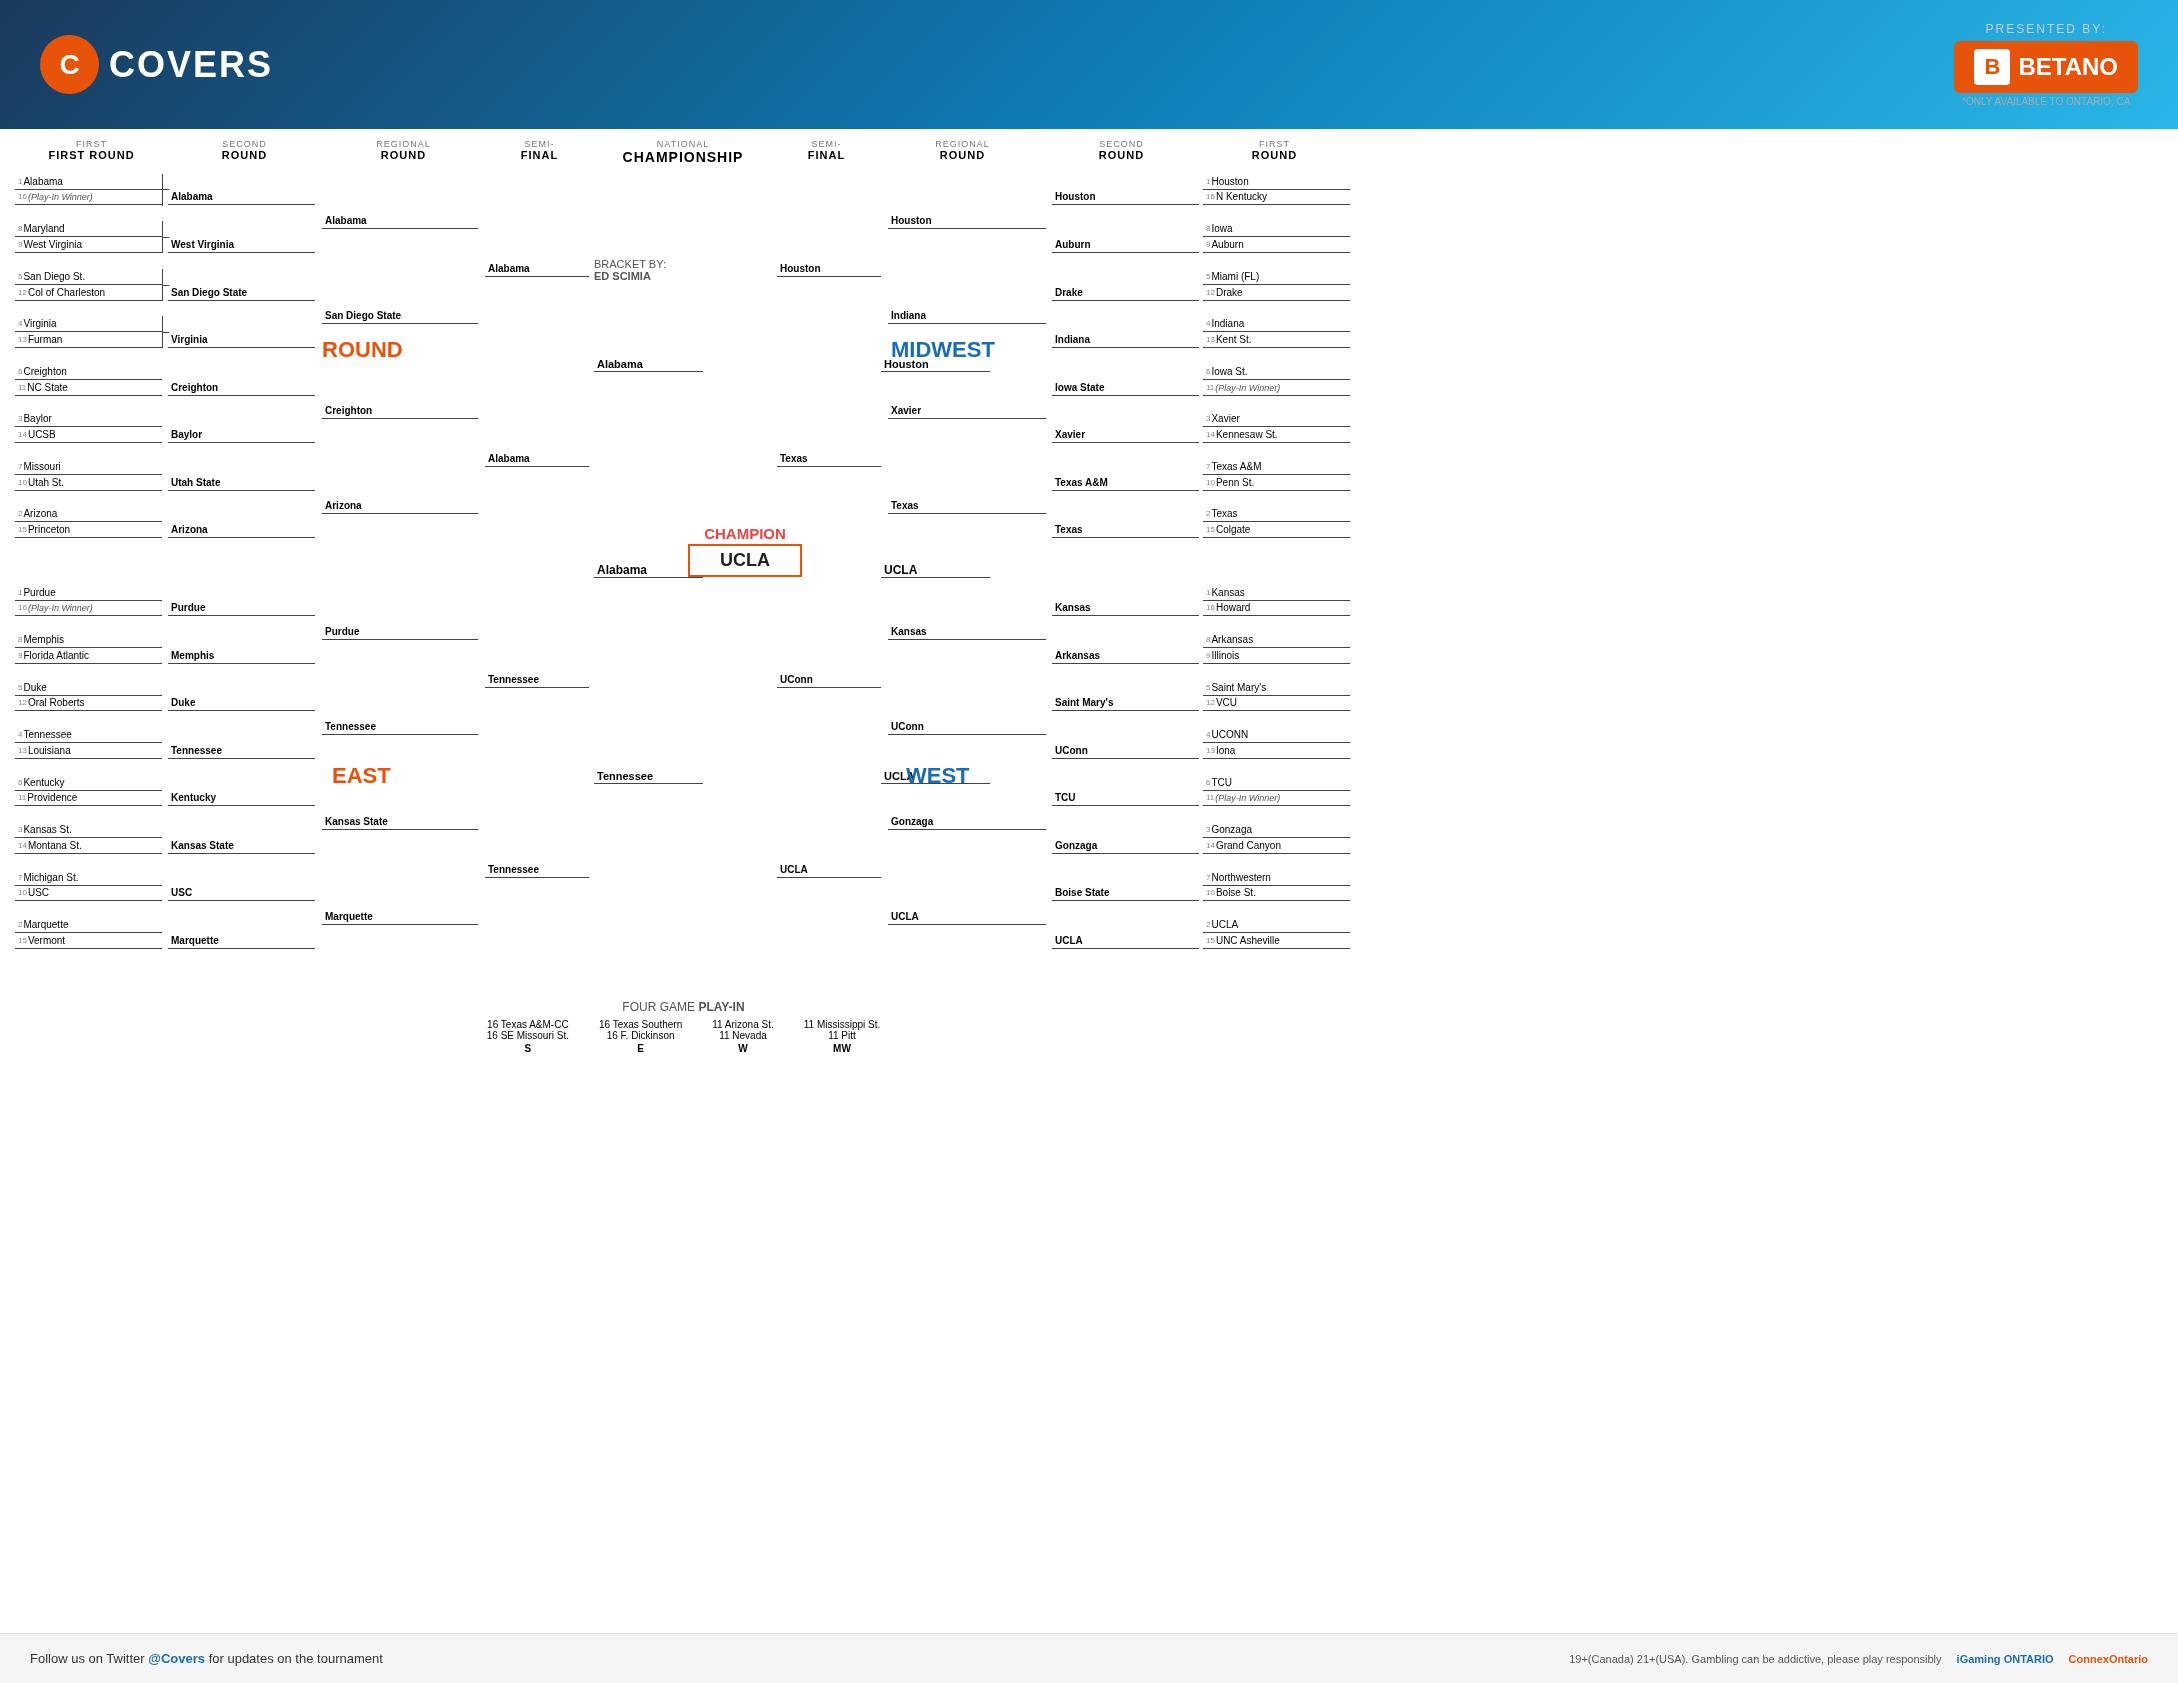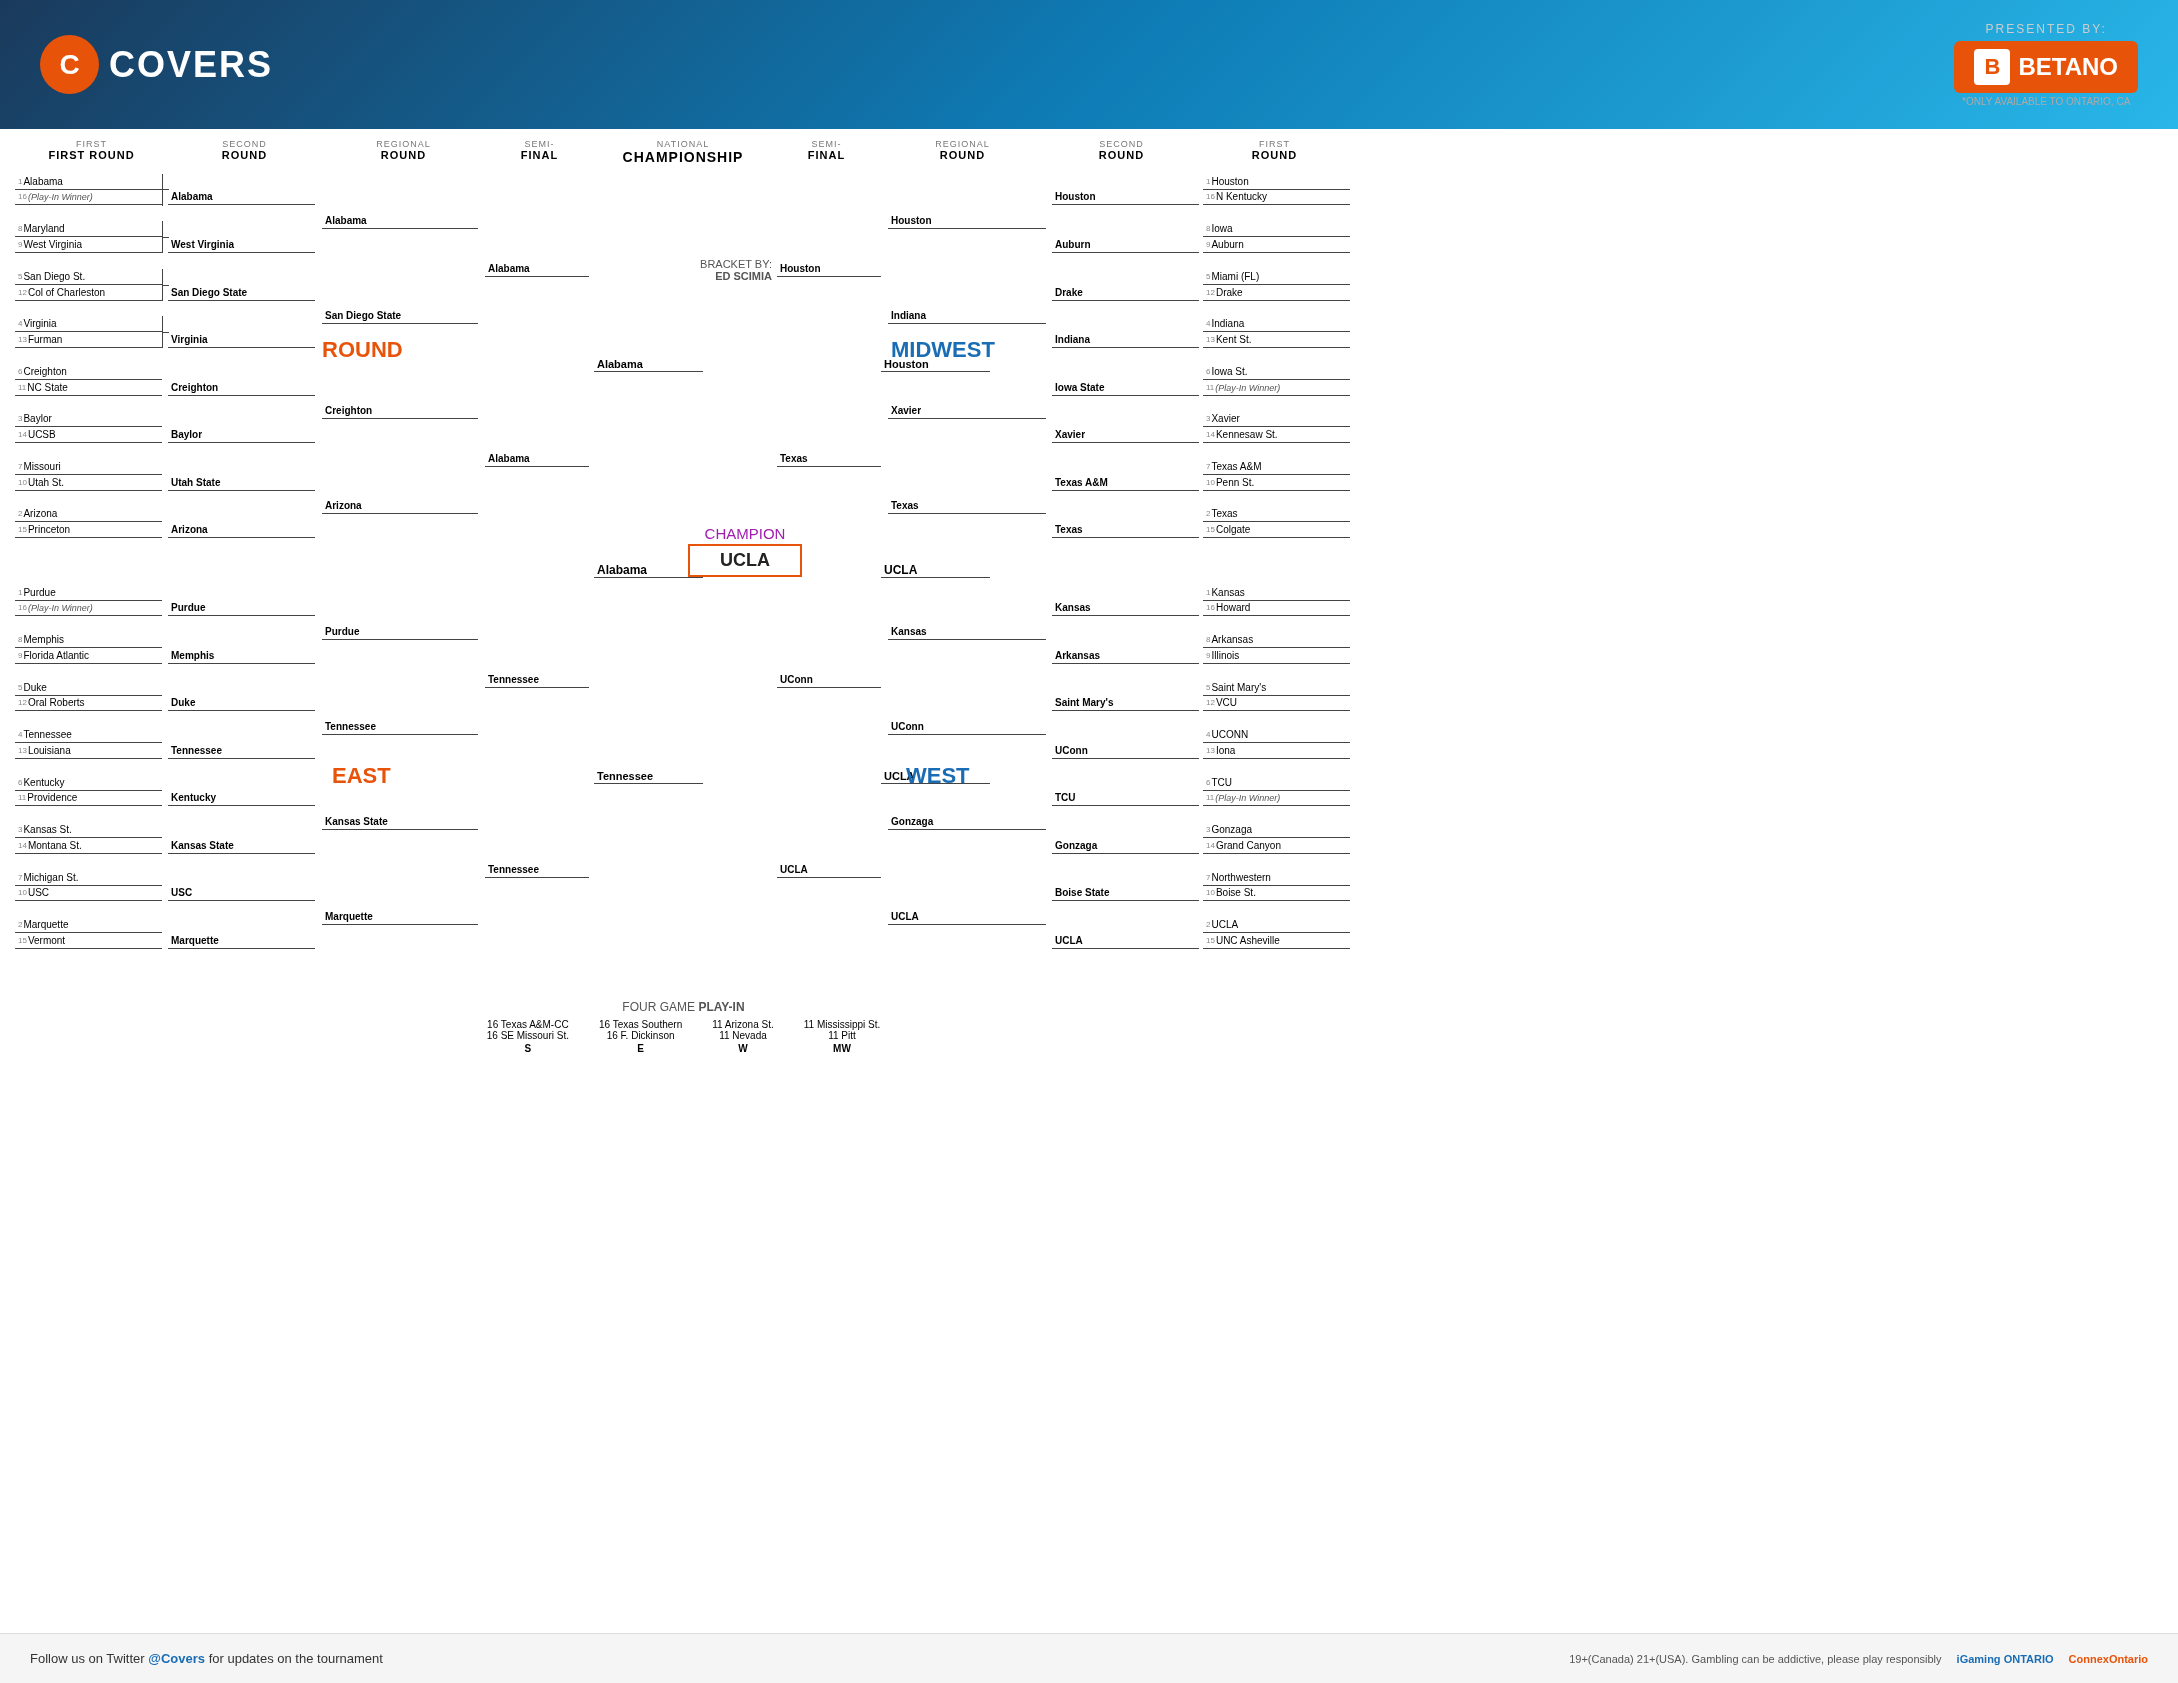--- a/index.html
+++ b/index.html
@@ -319,36 +319,36 @@
     <div class="t bold" style="left:307px;top:485px;width:156px;">Purdue</div>
     <div class="t bold" style="left:307px;top:580px;width:156px;">Tennessee</div>
     <div class="t bold" style="left:307px;top:675px;width:156px;">Kansas State</div>
     <div class="t bold" style="left:307px;top:770px;width:156px;">Marquette</div>
 
     <div class="rl-pos orange" style="left:317px;top:624px;">EAST</div>
 
     <div class="t bold" style="left:470px;top:533px;width:104px;">Tennessee</div>
     <div class="t bold" style="left:470px;top:723px;width:104px;">Tennessee</div>
 
-    <div style="position:absolute;left:579px;top:119px;width:178px;text-align:right;font-size:11px;color:#555;">
+    <div style="position:absolute;left:579px;top:119px;width:178px;text-align:left;font-size:11px;color:#555;">
       <div>BRACKET BY:</div>
       <div style="font-weight:700;">ED SCIMIA</div>
     </div>
 
     <div class="t bold" style="left:579px;top:217px;width:109px;font-size:11px;">Alabama</div>
     <div class="t bold" style="left:579px;top:629px;width:109px;font-size:11px;">Tennessee</div>
 
     <div class="t bold" style="left:866px;top:217px;width:109px;font-size:11px;">Houston</div>
     <div class="t bold" style="left:866px;top:629px;width:109px;font-size:11px;">UCLA</div>
 
     <div class="t bold" style="left:579px;top:423px;width:109px;font-size:12px;">Alabama</div>
     <div class="t bold" style="left:866px;top:423px;width:109px;font-size:12px;">UCLA</div>
 
     <div style="position:absolute;left:673px;top:386px;width:114px;text-align:center;">
-      <div style="font-size:15px;font-weight:400;color:#a21caf;">CHAMPION</div>
+      <div style="font-size:15px;font-weight:700;color:#ef4444;">CHAMPION</div>
       <div style="font-size:18px;font-weight:900;color:#222;border:2px solid #e8530a;padding:4px 8px;margin-top:2px;">UCLA</div>
     </div>
 
     <div class="t" style="left:1188px;top:35px;width:147px;"><span class="s">1</span>Houston</div>
     <div class="t" style="left:1188px;top:50px;width:147px;"><span class="s">16</span>N Kentucky</div>
     <div class="t" style="left:1188px;top:82px;width:147px;"><span class="s">8</span>Iowa</div>
     <div class="t" style="left:1188px;top:98px;width:147px;"><span class="s">9</span>Auburn</div>
     <div class="t" style="left:1188px;top:130px;width:147px;"><span class="s">5</span>Miami (FL)</div>
     <div class="t" style="left:1188px;top:146px;width:147px;"><span class="s">12</span>Drake</div>
     <div class="t" style="left:1188px;top:177px;width:147px;"><span class="s">4</span>Indiana</div>

